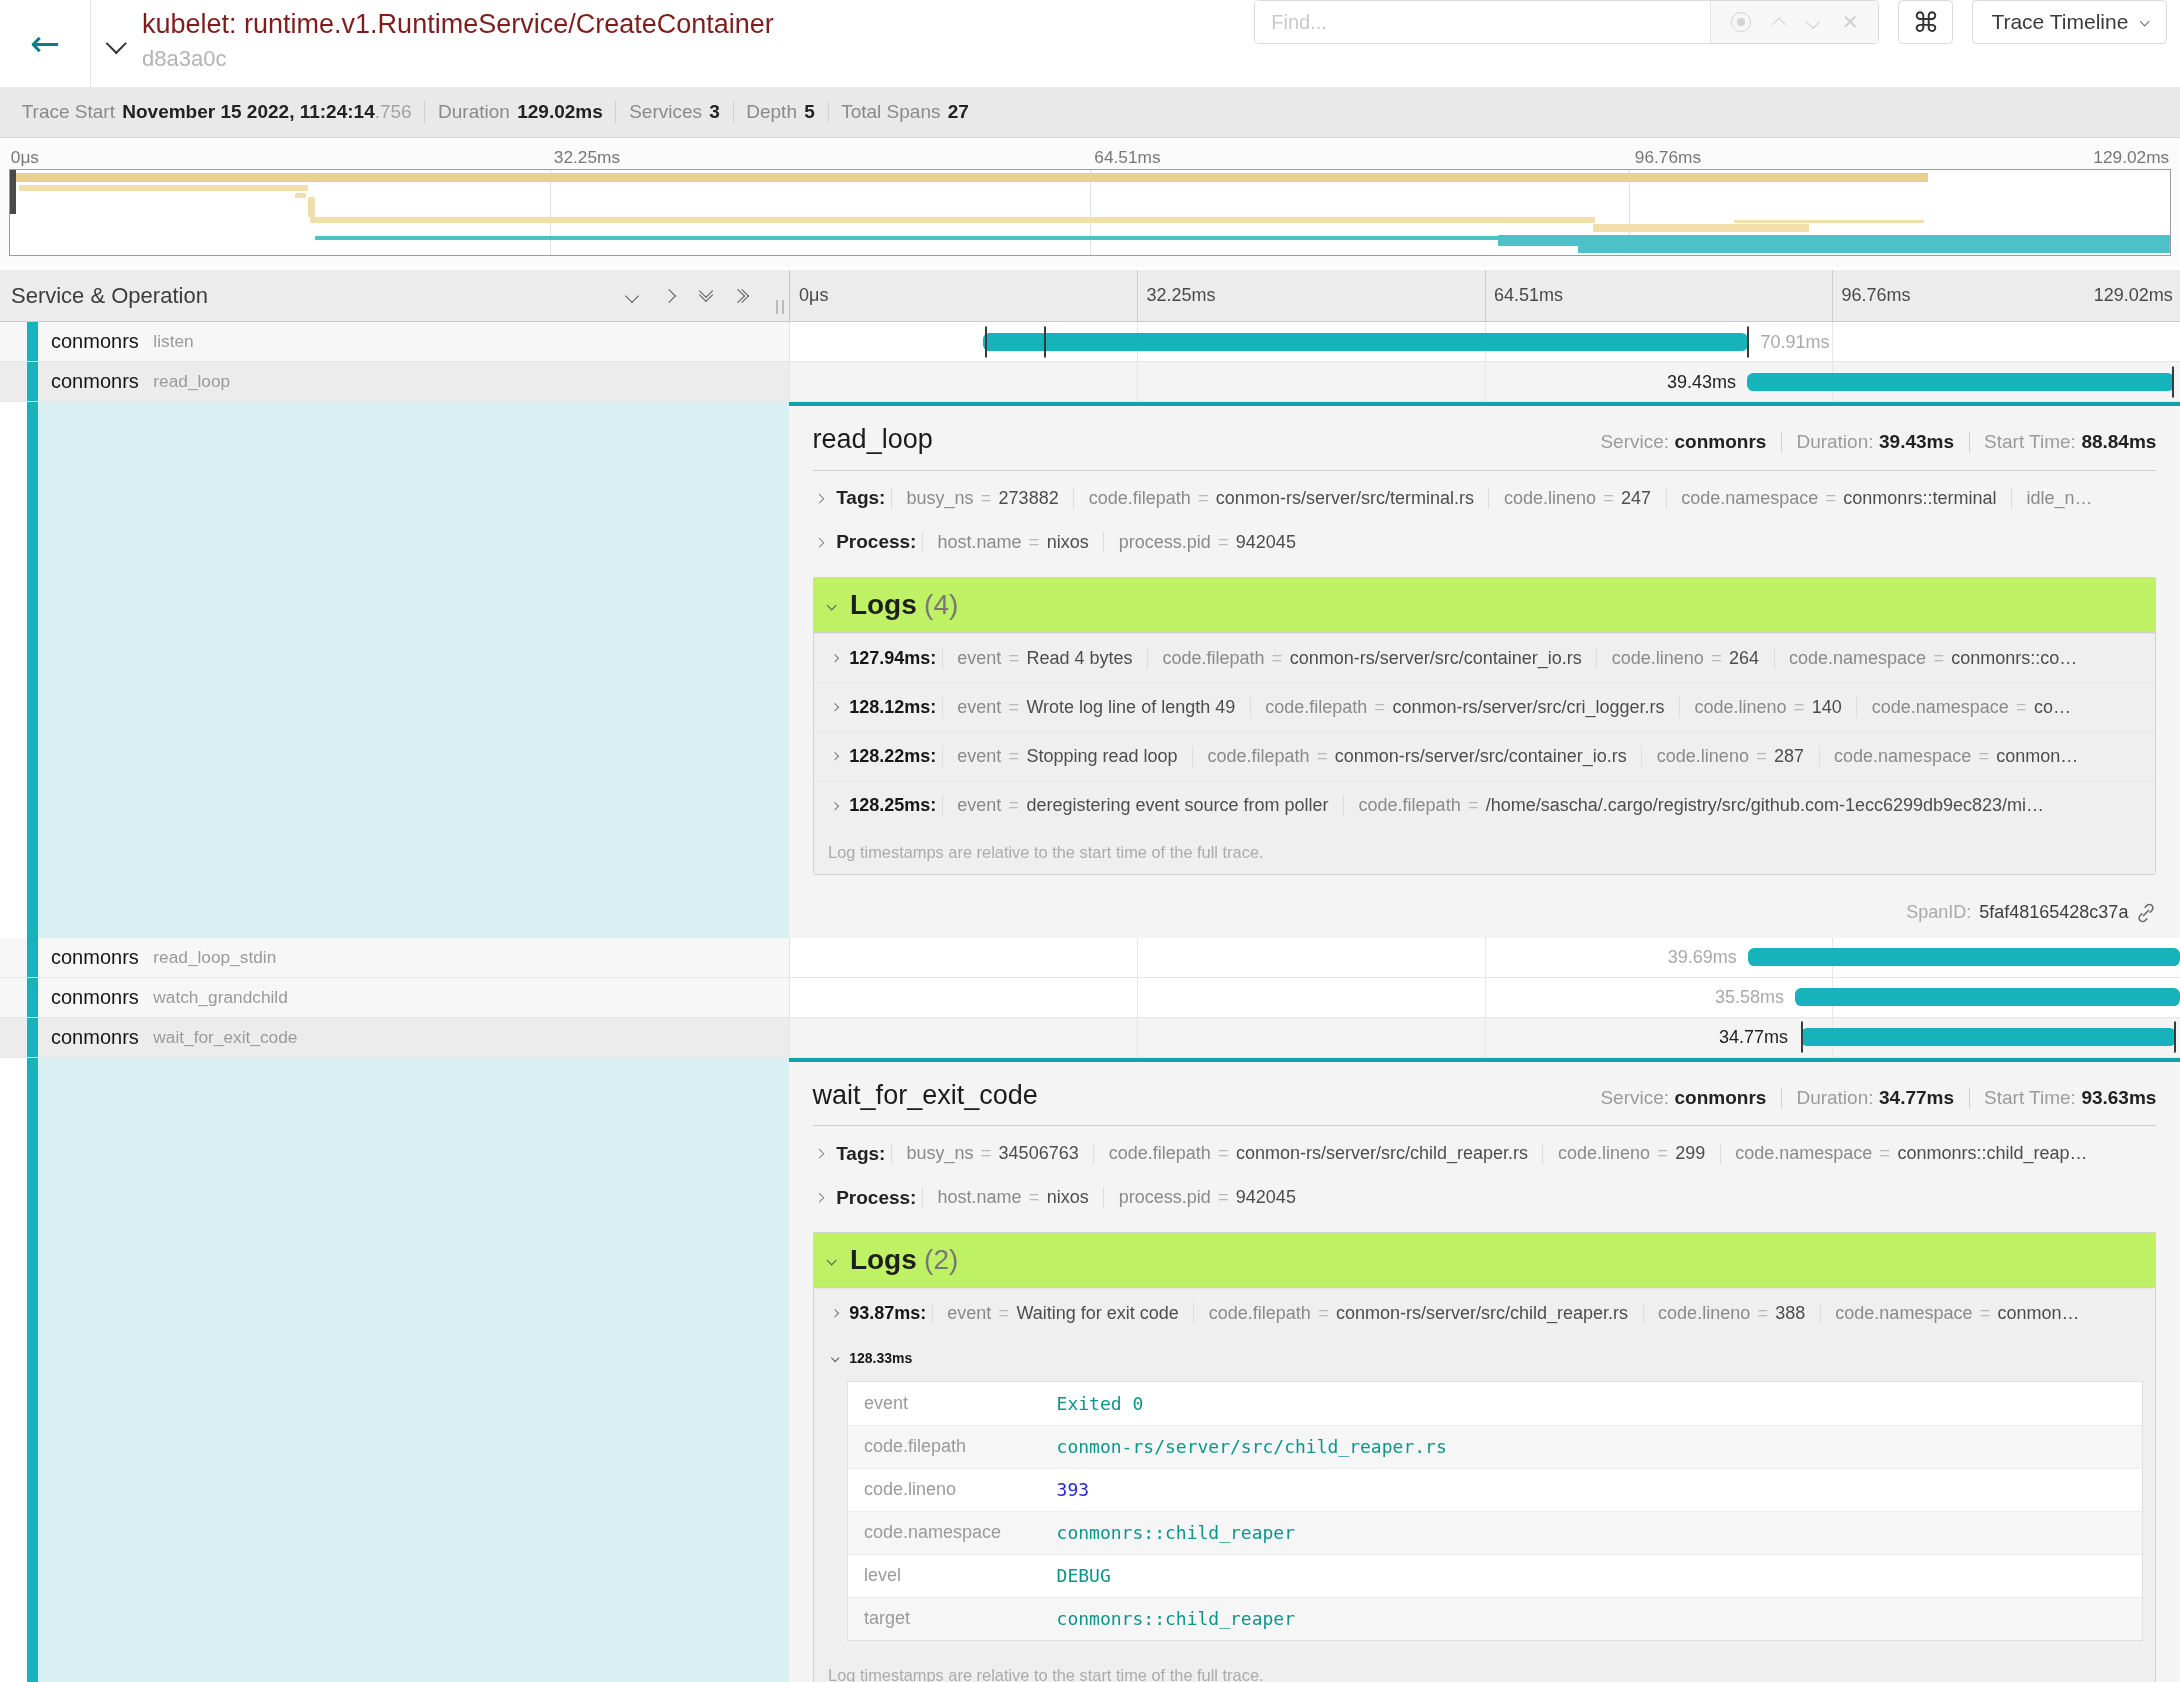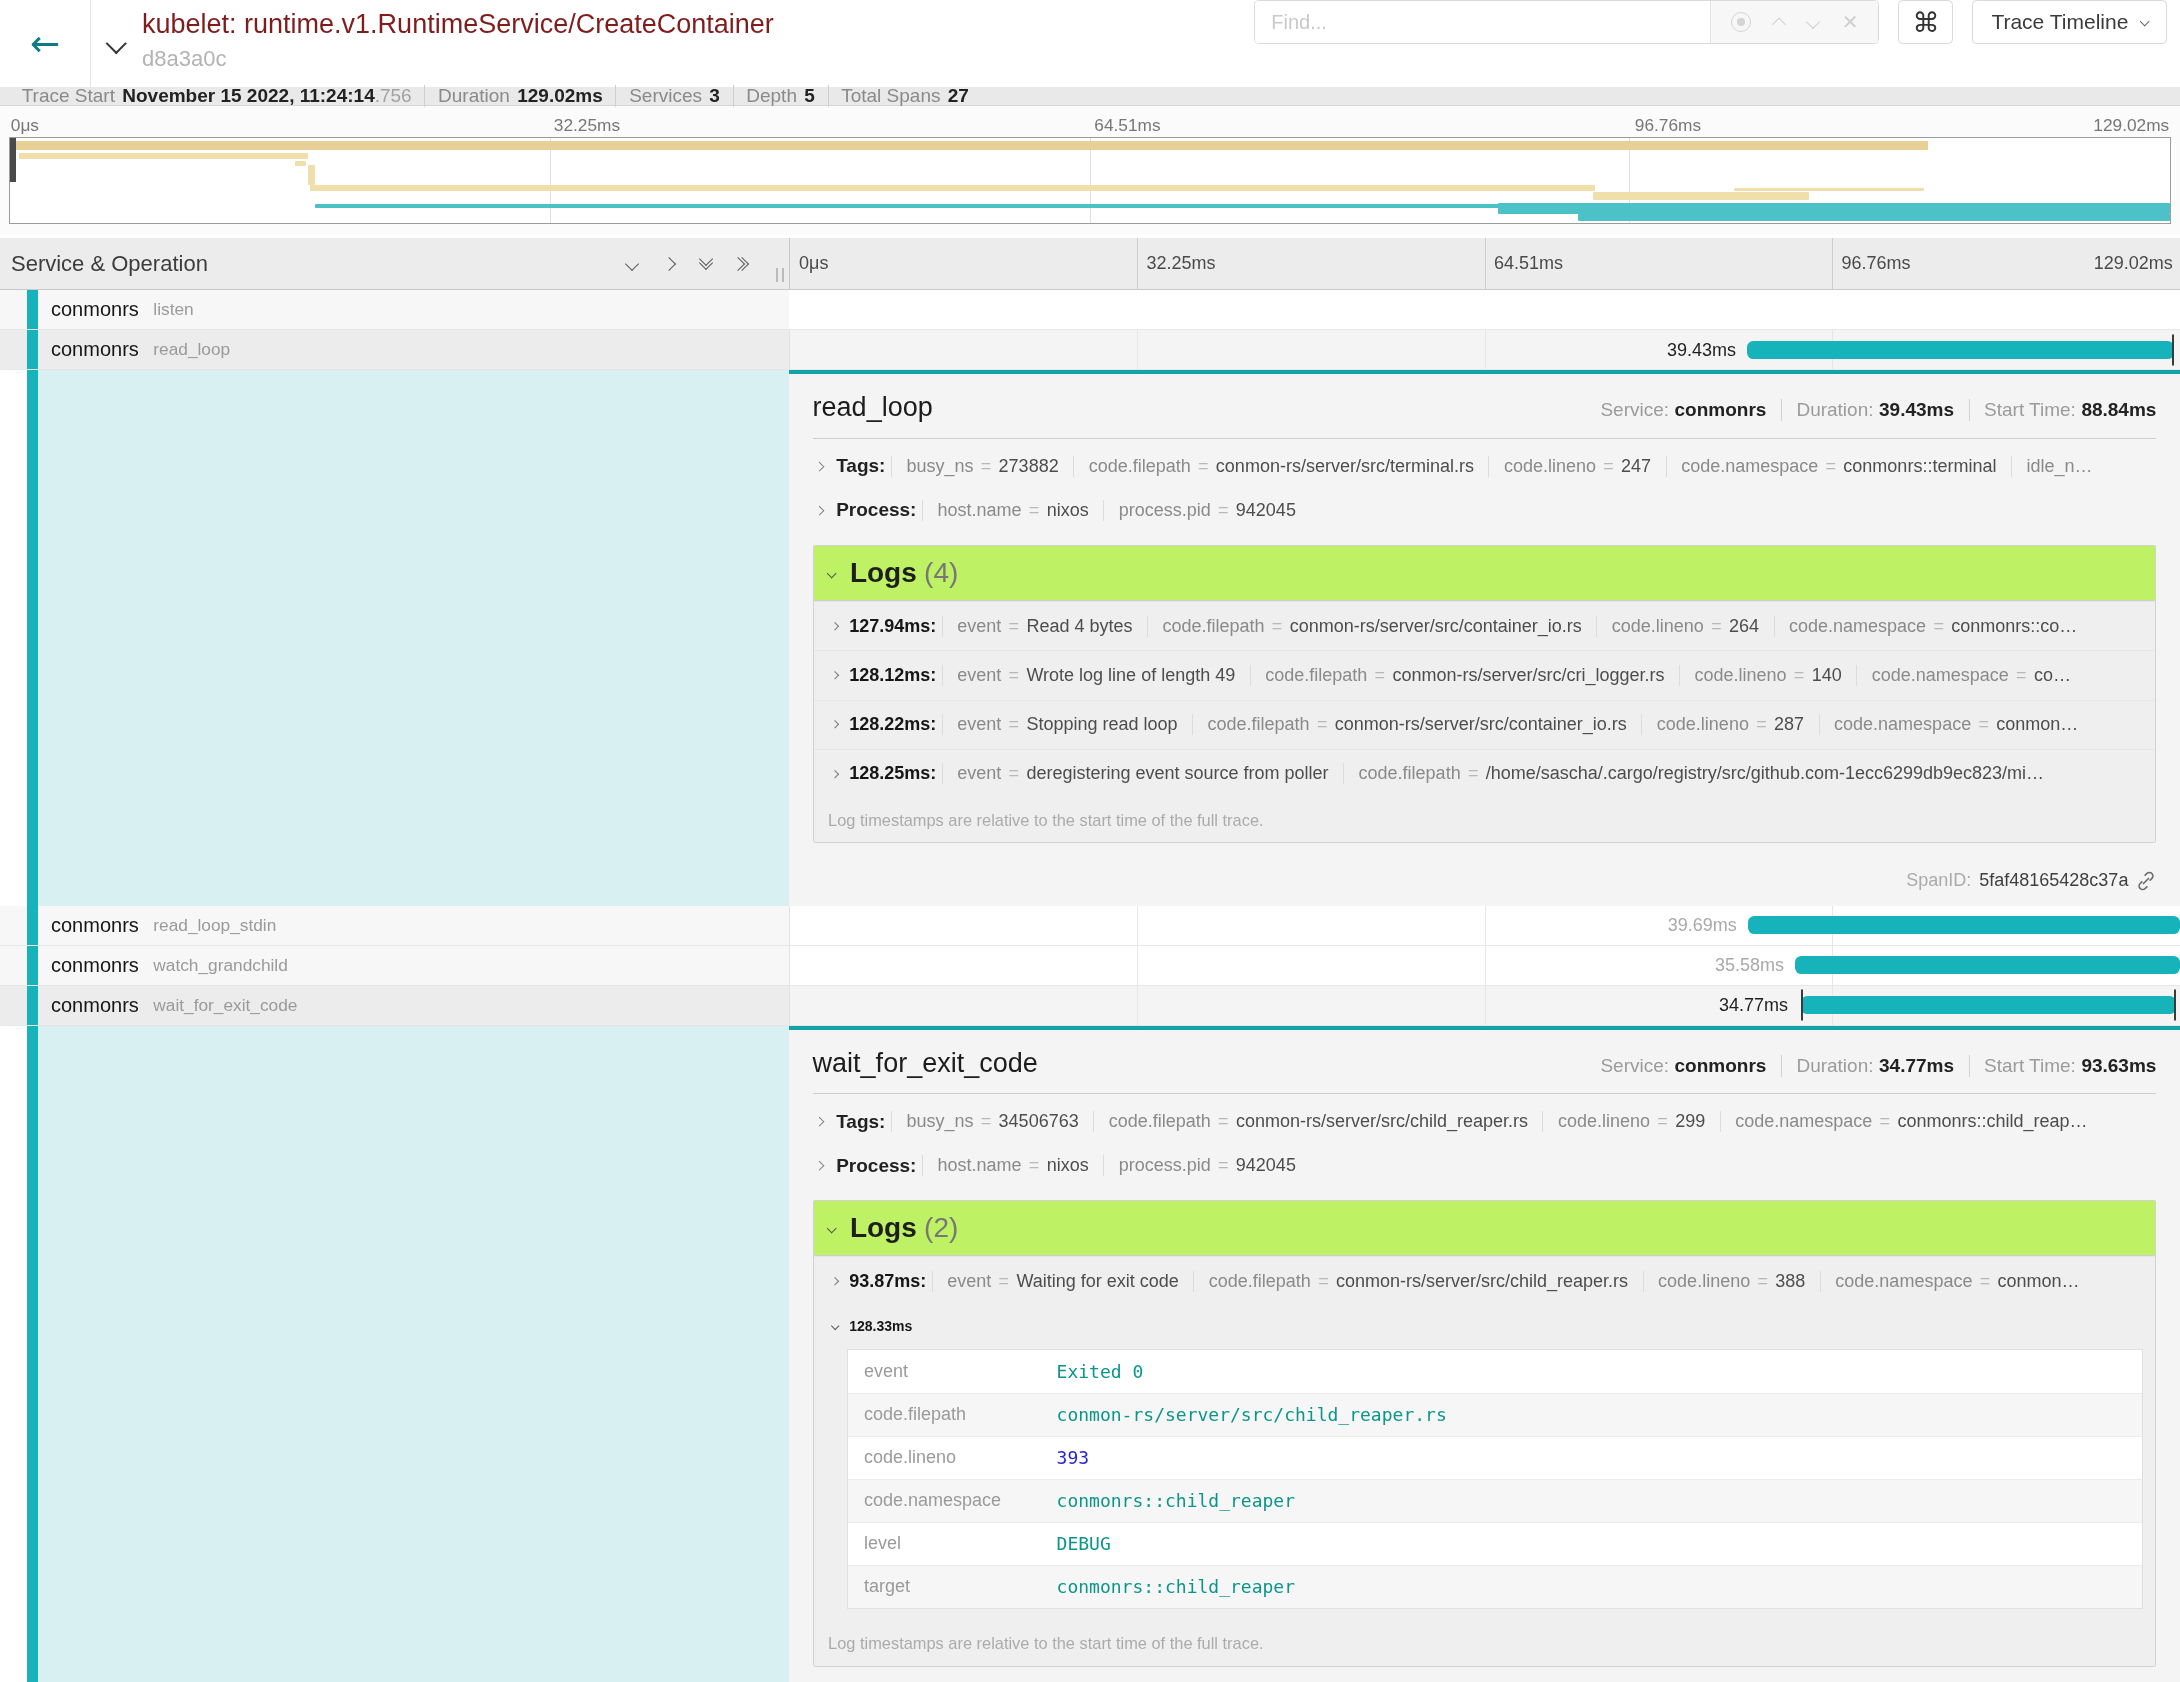--- a/index.html
+++ b/index.html
@@ -46,21 +46,21 @@
   .find-tools{display:flex;align-items:center;gap:23.6px;background:#f7f7f7;border-left:0.9px solid #e4e4e4;padding:0 20px;color:#cfcfcf}
   .find-tools .chev{border-color:#cfcfcf}
   .tool-x{font-size:20px;color:#cfcfcf}
   .kbd-btn{width:55px;height:44px;border:0.9px solid #d9d9d9;border-radius:4.5px;background:#fff;
     display:flex;align-items:center;justify-content:center;font-family:"DejaVu Sans",sans-serif;font-size:27px;color:#333;cursor:pointer}
   .view-btn{height:44px;border:0.9px solid #d9d9d9;border-radius:4.5px;background:#fff;display:flex;align-items:center;
     gap:12.7px;padding:0 18px;font-size:21px;color:#3a3a3a;cursor:pointer}
   .view-btn .chev{width:7.3px;height:7.3px}
 
   
-  .summary{height:19px;background:#e9e9e9;border-bottom:0.9px solid #d6d6d6;display:flex;align-items:center;
+  .summary{height:51px;background:#e9e9e9;border-bottom:0.9px solid #d6d6d6;display:flex;align-items:center;
     font-size:19px;color:#8a8a8a;padding:0 9px}
   .sum-item{padding:0 12.7px;border-right:0.9px solid #cfcfcf;white-space:nowrap}
   .sum-item:last-child{border-right:none}
   .sum-item b{color:#222;font-weight:bold;margin-left:7.3px}
   .sum-suffix{color:#a2a2a2}
 
   
   .minimap{padding:7.3px 9px 11px 9px;background:#fbfbfb}
   .mini-ticks{position:relative;height:23.6px;font-size:17.3px;color:#777}
   .mini-ticks span{position:absolute;top:1.8px}
@@ -254,20 +254,27 @@
       <span style="left:calc(75% + 9px)">96.76ms</span>
       <span style="right:7.3px">129.02ms</span>
     </div>
   </div>
 
   <div class="srow">
     <div class="rleft">
       <i class="indent"></i>
       <span class="svc">conmonrs</span>
       <span class="op">listen</span>
+    </div>
+    <div class="rright">
+      <div class="sbar" style="left:13.9%;width:55%"></div>
+      <i class="btick" style="left:14.05%"></i>
+      <i class="btick" style="left:18.3%"></i>
+      <i class="btick" style="left:68.85%"></i>
+      <span class="blabel" style="left:calc(68.9% + 12.7px)">70.91ms</span>
     </div>
   </div>
 
   <div class="srow sel">
     <div class="rleft">
       <i class="indent"></i>
       <span class="svc">conmonrs</span>
       <span class="op">read_loop</span>
     </div>
     <div class="rright">

